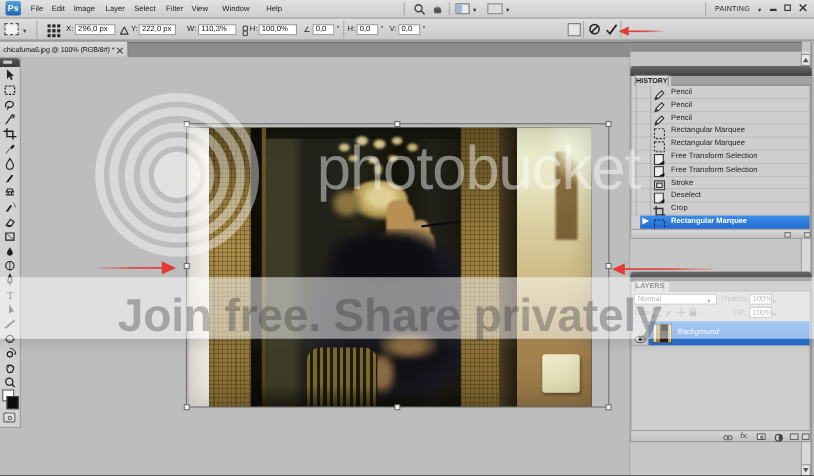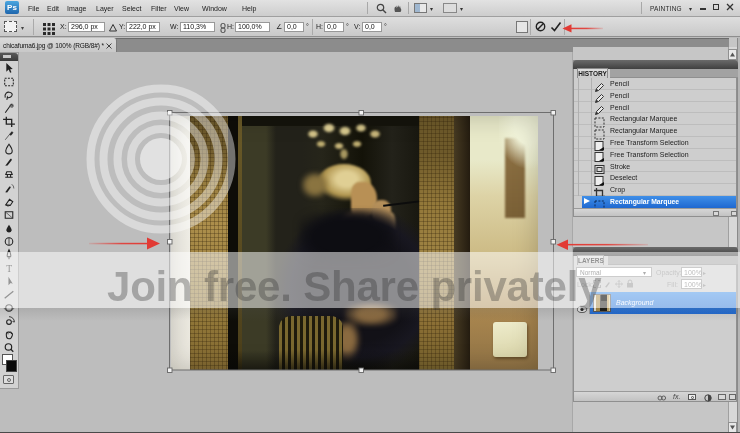--- a/index.html
+++ b/index.html
@@ -505,20 +505,21 @@
     <svg class="abs" style="left:81px;top:79px;filter:blur(0.7px);" width="160" height="160">
       <circle cx="80" cy="80" r="21" fill="#ffffff" fill-opacity="0.55"></circle>
       <g fill="none" stroke="#ffffff" stroke-opacity="0.42">
         <circle cx="80" cy="80" r="30" stroke-width="8"></circle>
         <circle cx="80" cy="80" r="43.5" stroke-width="8"></circle>
         <circle cx="80" cy="80" r="57.5" stroke-width="8"></circle>
         <circle cx="80" cy="80" r="70.5" stroke-width="8"></circle>
       </g>
     </svg>
 
+    <div class="abs" style="left:288px;top:125px;font-size:56px;line-height:1;letter-spacing:-1px;color:rgba(255,255,255,0.45);">photobucket</div>
 
     <div class="abs" style="left:0;top:252px;width:740px;height:56px;background:rgba(255,255,255,0.52);"></div>
     <div class="abs" style="left:0;top:308px;width:740px;height:13px;background:linear-gradient(rgba(80,80,80,0.15),rgba(80,80,80,0));"></div>
     <div class="abs" style="left:107px;top:266px;font-size:42px;font-weight:bold;line-height:1;letter-spacing:-0.2px;color:rgba(45,45,45,0.33);">Join free. Share privately.</div>
   </div>
 
   <div class="abs" style="left:0;top:431.5px;width:740px;height:1.5px;background:#4a4a4a;"></div>
 
 </div>
 

